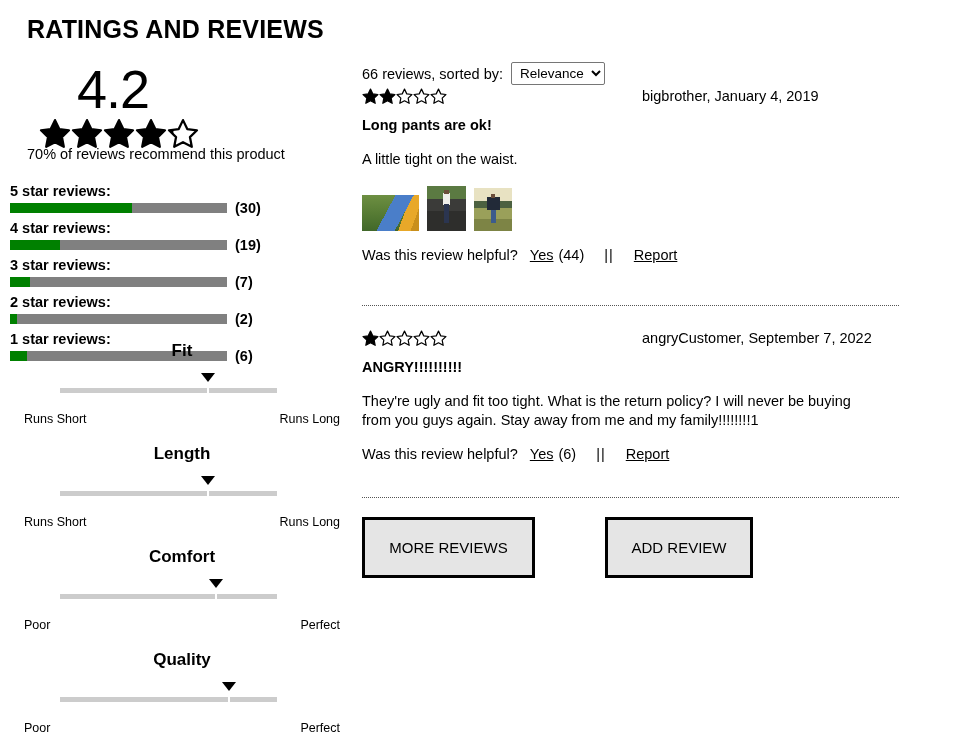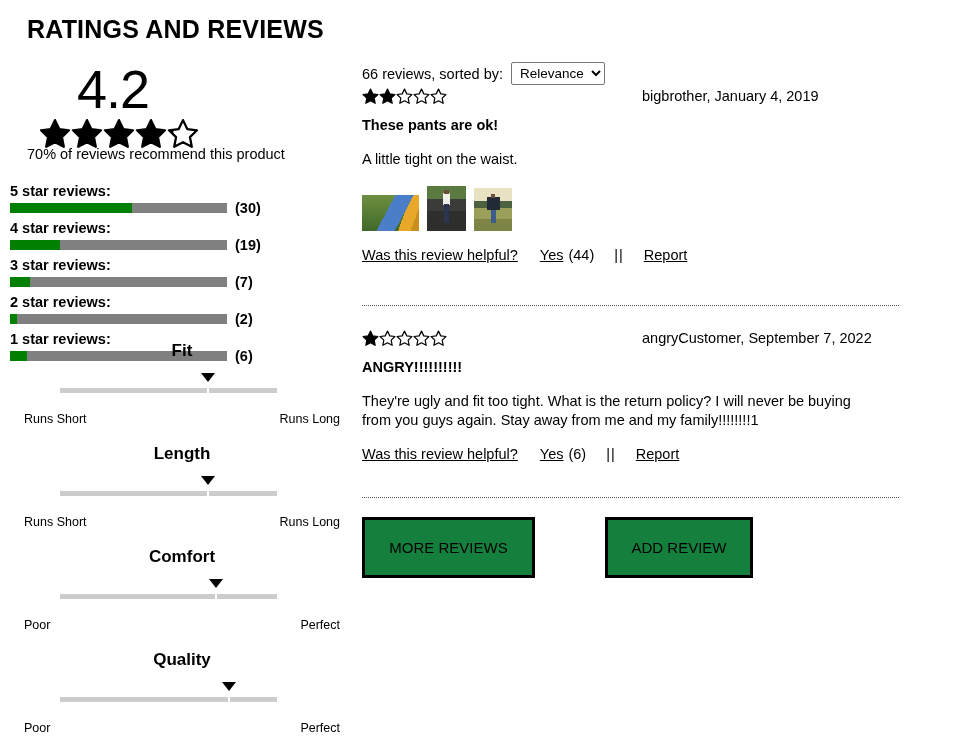--- a/index.html
+++ b/index.html
@@ -235,21 +235,21 @@
   .thumb-1 { width: 57px; height: 36px; }
   .thumb-2 { width: 39px; height: 45px; }
   .thumb-3 { width: 38px; height: 43px; }
 
   .helpful-row {
     margin-top: 16px;
     font-size: 14.5px;
     display: flex;
     align-items: baseline;
   }
-  .helpful-q { margin-right: 22px; text-decoration: underline; }
+  .helpful-q { margin-right: 12px; }
   .link-yes {
     text-decoration: underline;
     color: #000;
     cursor: pointer;
   }
   .helpful-count { margin-left: 5px; }
   .helpful-sep { margin: 0 20px; letter-spacing: 1px; }
   .link-report {
     text-decoration: underline;
     color: #000;
@@ -266,21 +266,21 @@
 
   .buttons-row {
     position: absolute;
     left: 0;
     top: 517px;
     display: flex;
     gap: 40px;
   }
   .big-button {
     border: 3px solid #000000;
-    background: #15803d;
+    background: #e5e5e5;
     font-family: "Liberation Sans", sans-serif;
     font-size: 15px;
     color: #000000;
     height: 61px;
     cursor: pointer;
     padding: 0 22px;
     display: flex;
     align-items: center;
     justify-content: center;
   }
@@ -446,21 +446,21 @@
             </svg>
             <svg width="17" height="17" viewBox="0 0 24 24" class="star-svg">
               <path d="M12 1.6 L15.2 8.3 L22.5 9.2 L17.2 14.3 L18.6 21.6 L12 18.1 L5.4 21.6 L6.8 14.3 L1.5 9.2 L8.8 8.3 Z" fill="none" stroke="#000" stroke-width="1.7" stroke-linejoin="round"></path>
             </svg>
             <svg width="17" height="17" viewBox="0 0 24 24" class="star-svg">
               <path d="M12 1.6 L15.2 8.3 L22.5 9.2 L17.2 14.3 L18.6 21.6 L12 18.1 L5.4 21.6 L6.8 14.3 L1.5 9.2 L8.8 8.3 Z" fill="none" stroke="#000" stroke-width="1.7" stroke-linejoin="round"></path>
             </svg>
           </span>
           <span class="review-author">bigbrother, January 4, 2019</span>
         </div>
-        <div class="review-title">These pants are ok!</div>
+        <div class="review-title">Long pants are ok!</div>
         <div class="review-body">A little tight on the waist.</div>
         <div class="thumbs">
           <span class="thumb thumb-1" style="background:linear-gradient(118deg, rgba(0,0,0,0) 0 44%, #4a7ec9 44% 68%, rgba(0,0,0,0) 68%),linear-gradient(110deg, rgba(0,0,0,0) 0 70%, #e8a829 70% 88%, #c98f1c 88%),linear-gradient(180deg,#6d8f42 0%,#557a33 55%,#41682a 100%);"></span>
           <span class="thumb thumb-2" style="background:linear-gradient(180deg, rgba(0,0,0,0) 0 26%, rgba(0,0,0,0) 26%),linear-gradient(180deg,#5b7a42 0 30%, #3b3b39 30% 56%, #2e2e2c 56% 100%);">
             <span style="position:absolute;left:42%;top:16%;width:16%;height:26%;background:#efeee9;"></span>
             <span style="position:absolute;left:44%;top:40%;width:12%;height:42%;background:#2b3550;"></span>
             <span style="position:absolute;left:44%;top:8%;width:12%;height:10%;background:#6b4e3a;"></span>
           </span>
           <span class="thumb thumb-3" style="background:linear-gradient(180deg,#e8e2c2 0 30%, #4c6140 30% 46%, #9aa05a 46% 72%, #7d8445 72% 100%);">
             <span style="position:absolute;left:34%;top:22%;width:34%;height:30%;background:#222a38;"></span>

